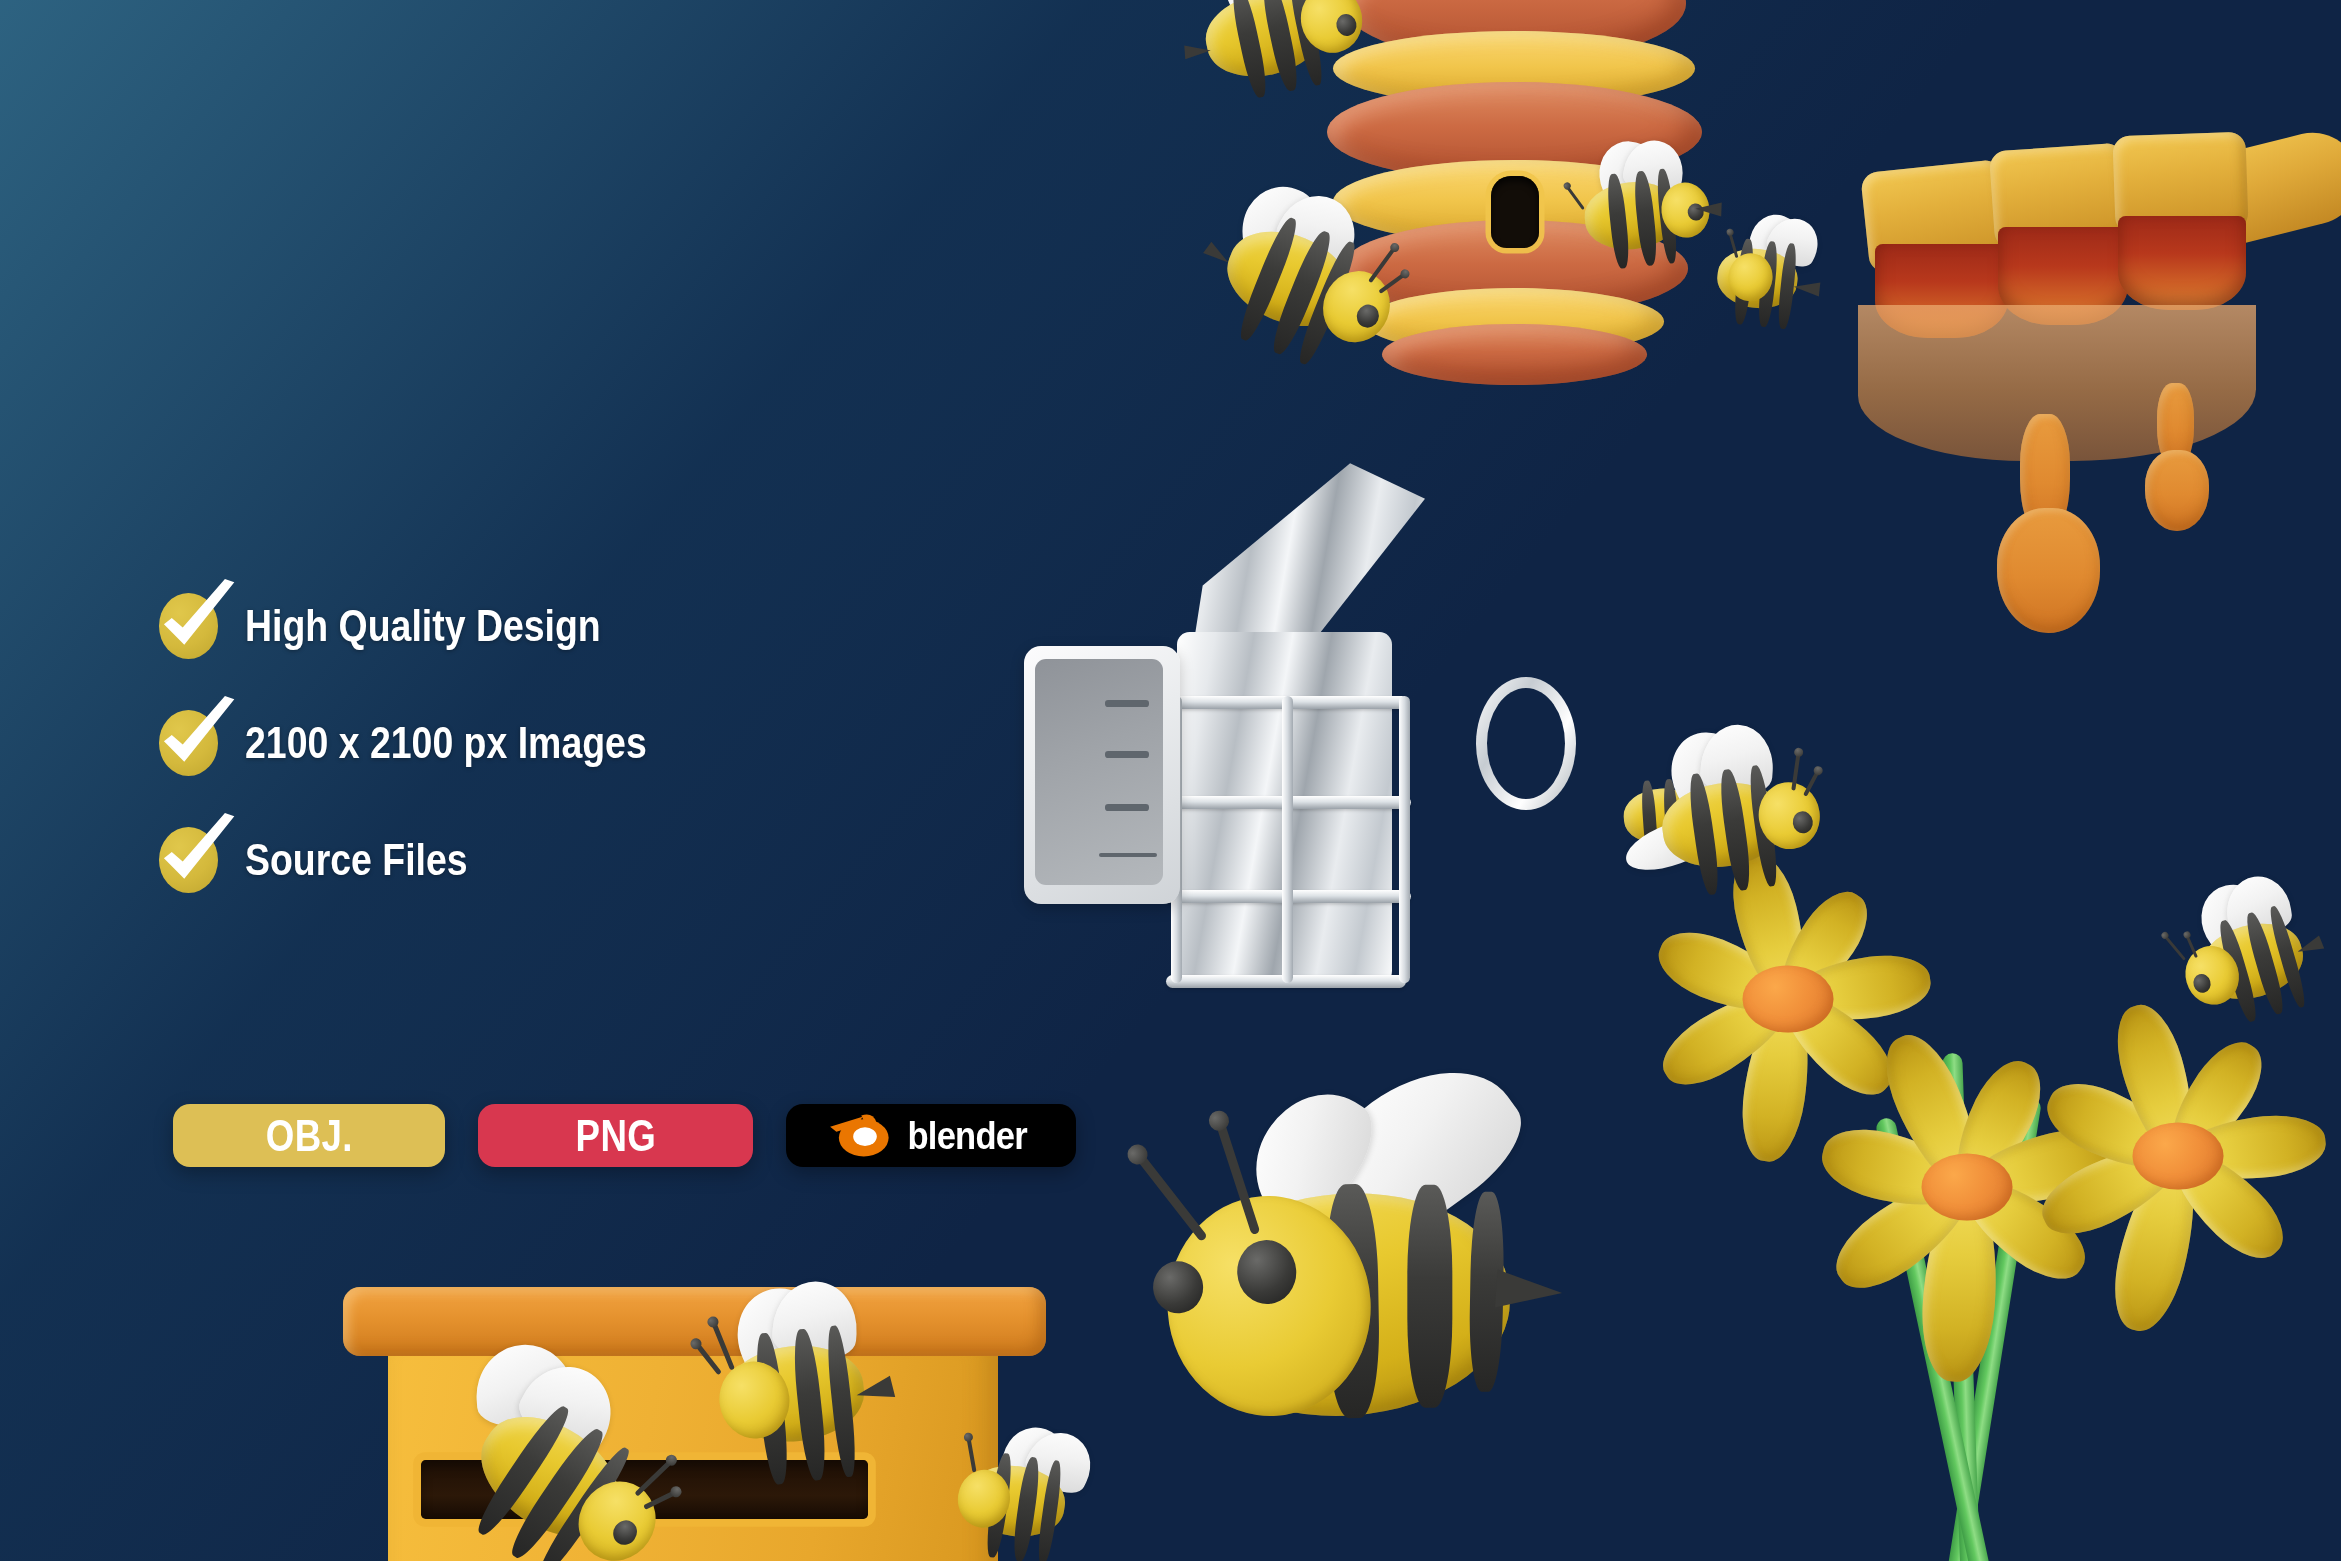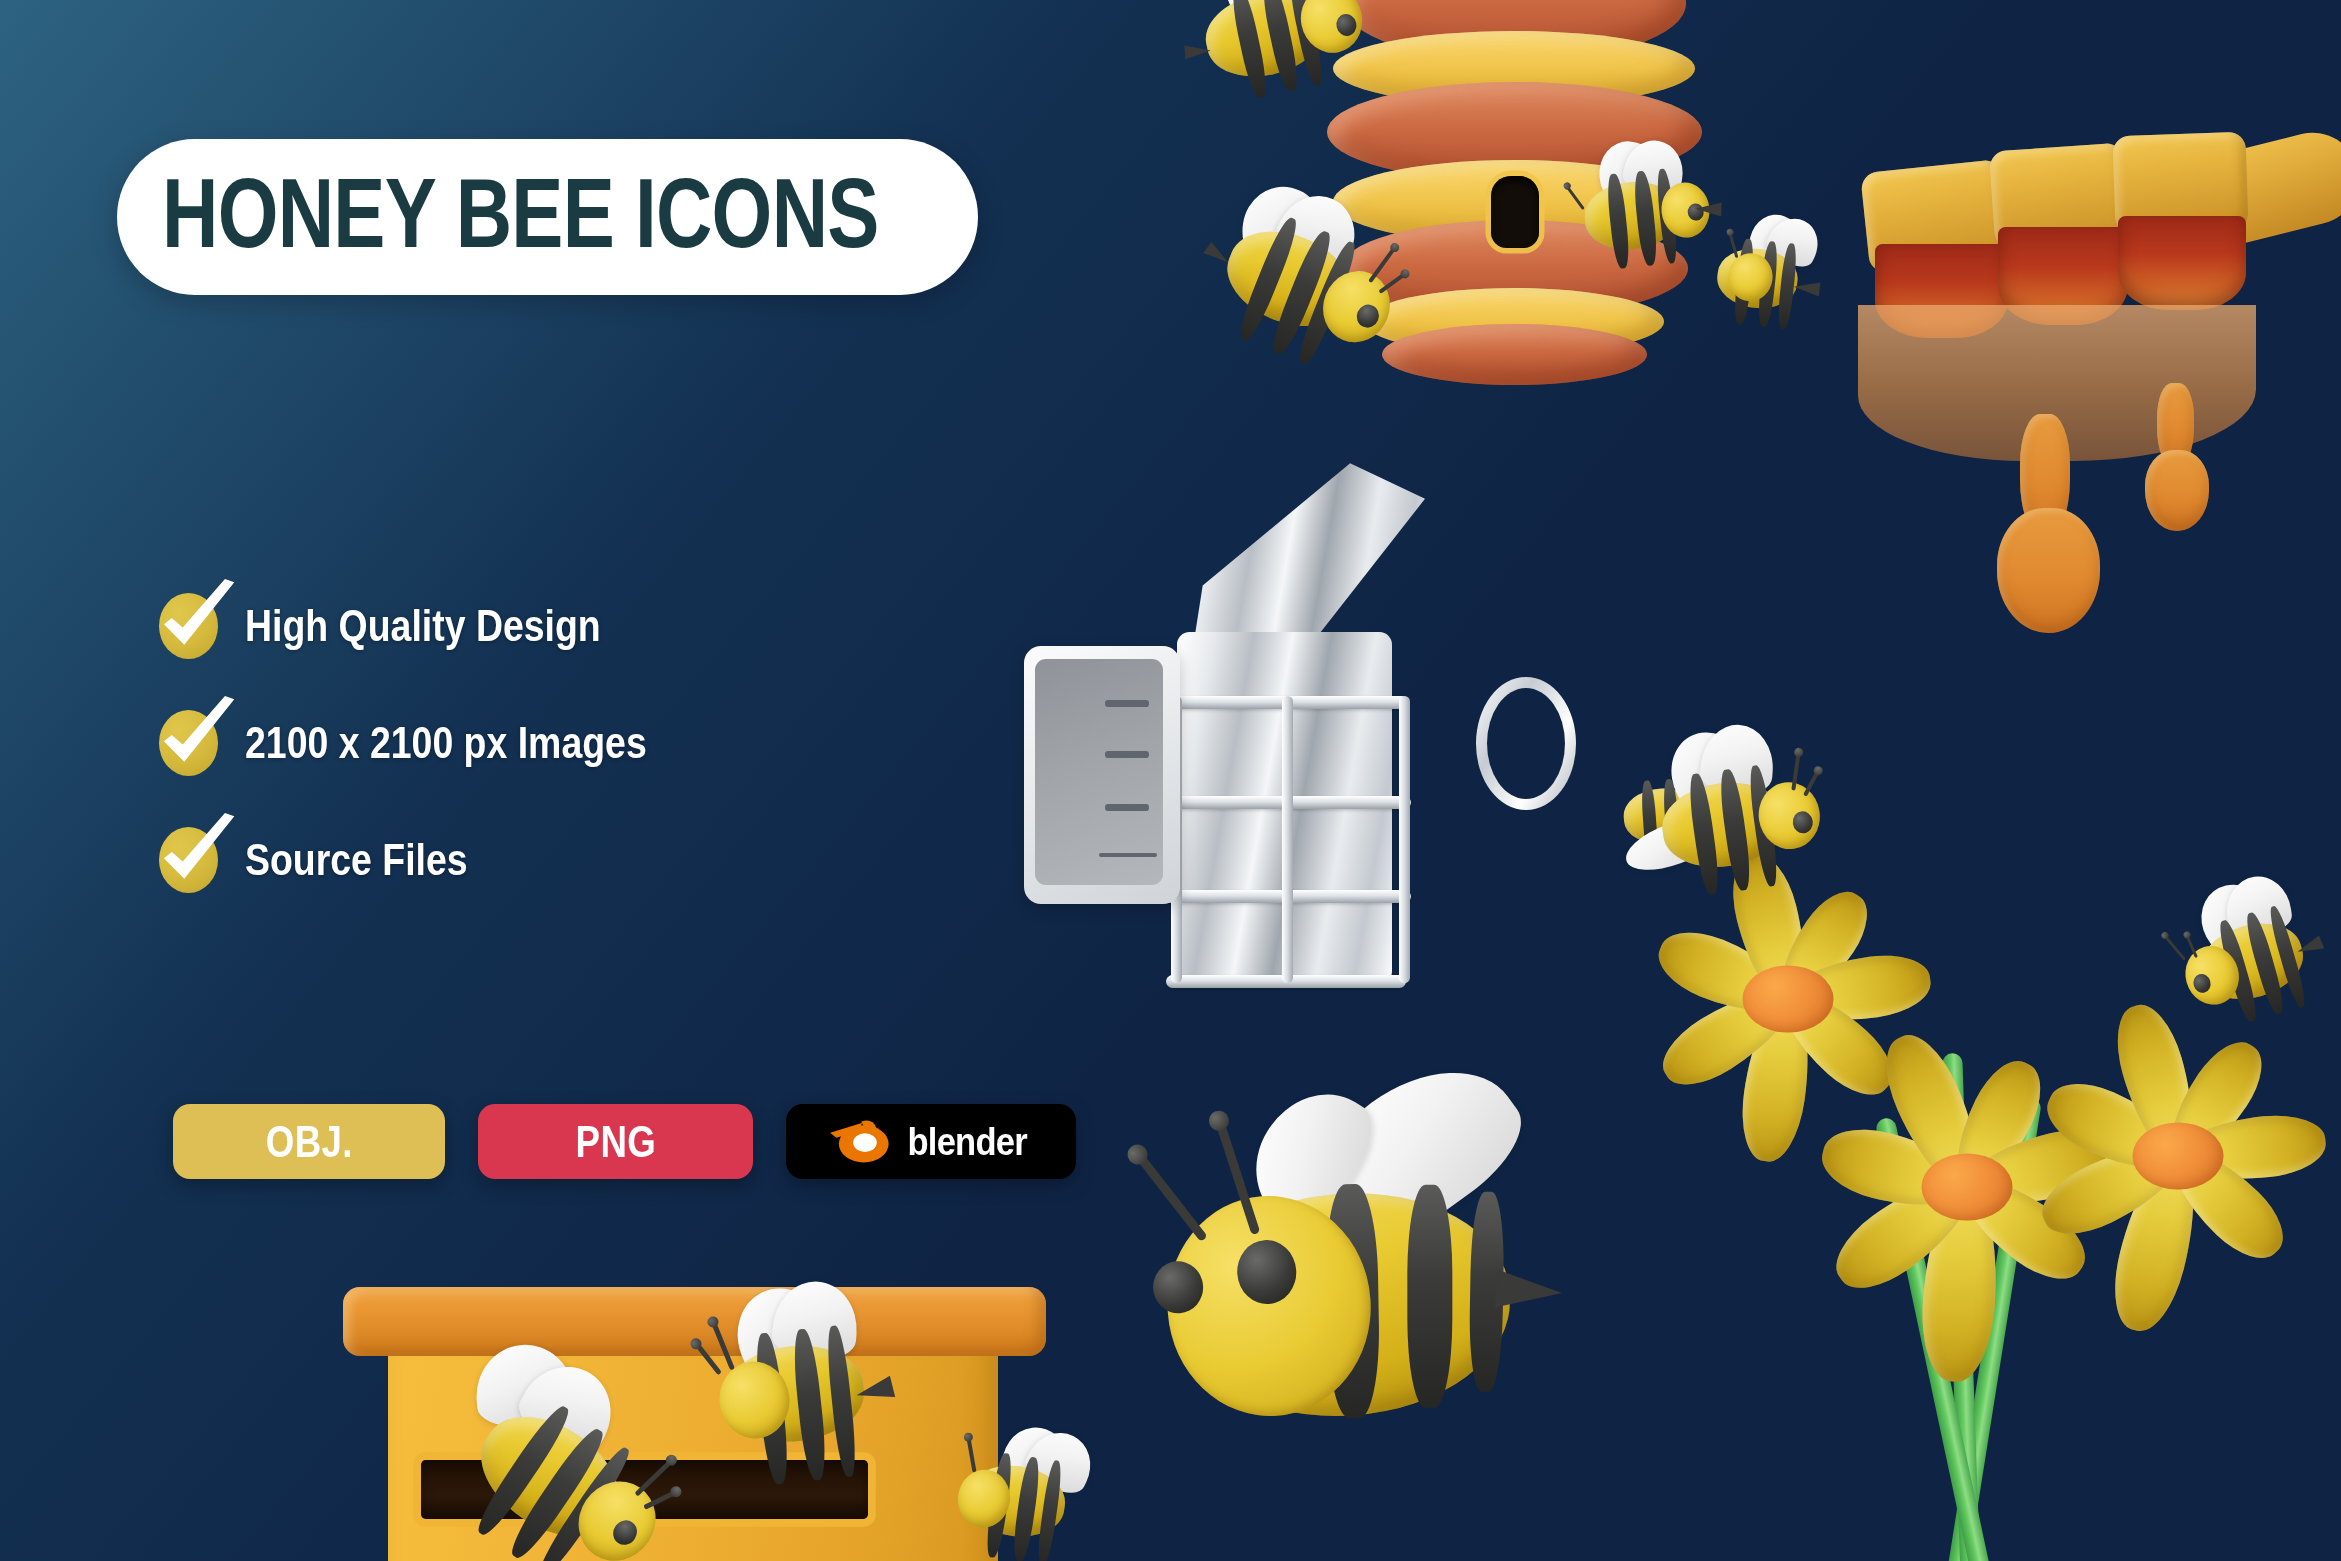--- a/index.html
+++ b/index.html
@@ -70,21 +70,21 @@
   .feature-label {
     font-size:39px; font-weight:bold; color:#FFFFFF;
     margin-left:17px; white-space:nowrap;
     transform:scaleX(0.96) scaleY(1.13); transform-origin:left center;
     text-shadow:0 1.6px 3.9px rgba(0,0,0,0.35);
   }
 
   
   #badges { position:absolute; left:173px; top:1104px; display:flex; align-items:center; gap:33px; }
   .badge {
-    height:75px; border-radius:17px;
+    height:63px; border-radius:17px;
     display:flex; align-items:center; justify-content:center;
     box-shadow:0 6.2px 19px rgba(0,0,0,0.3);
   }
   #badge-obj { width:272px; background:#DDBF55; }
   #badge-png { width:275px; background:#D8374F; }
   #badge-blender { width:290px; background:#000000; gap:4.7px; padding-right:7.8px; }
   .badge-text {
     font-size:39px; font-weight:bold; color:#ffffff;
     transform:scaleX(0.94) scaleY(1.12);
     letter-spacing:0.4px;
@@ -499,23 +499,20 @@
     <div class="stripe" style="left:25px; width:15.6px;"></div>
     <div class="stripe" style="left:52px; width:17px;"></div>
     <div class="stripe" style="left:77px; width:14px;"></div>
     <div class="head" style="left:-9.4px; top:7.8px; width:52px; height:58px;"></div>
     <div class="ant" style="left:1.6px; top:-22px; width:3.9px; height:34px; transform:rotate(-18deg);"></div>
   </div>
 </div>
 
 <div id="left">
 
-  <div class="pill" id="title-pill">
-    <span id="title-text">HONEY BEE ICONS</span>
-  </div>
 
 
   <div id="features">
 
     <div class="feature">
       <div class="check-wrap">
         <div class="check-circle"></div>
         <svg class="check-mark" viewBox="0 0 110 110">
           <path d="M14 58 L40 84 L104 4 L92 0 L38 62 L24 50 Z" fill="#ffffff"></path>
         </svg>

